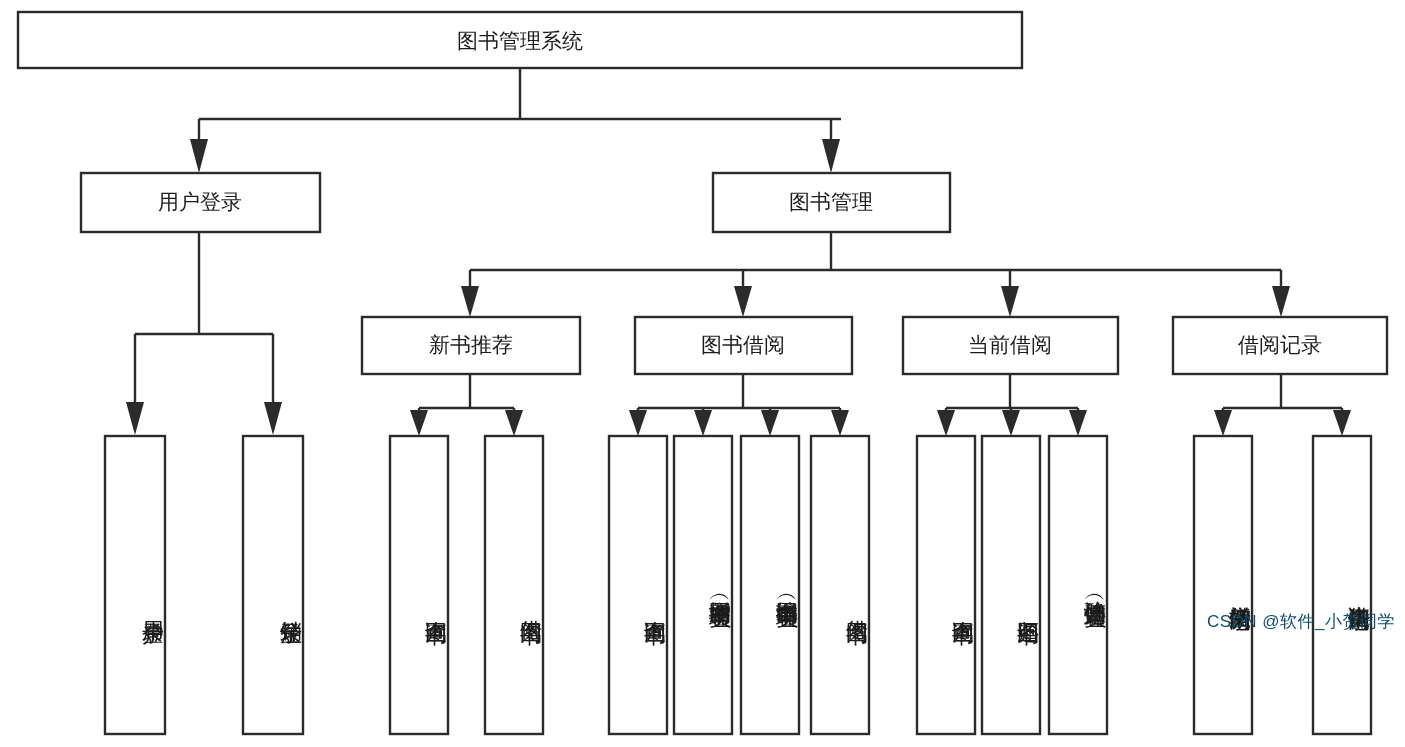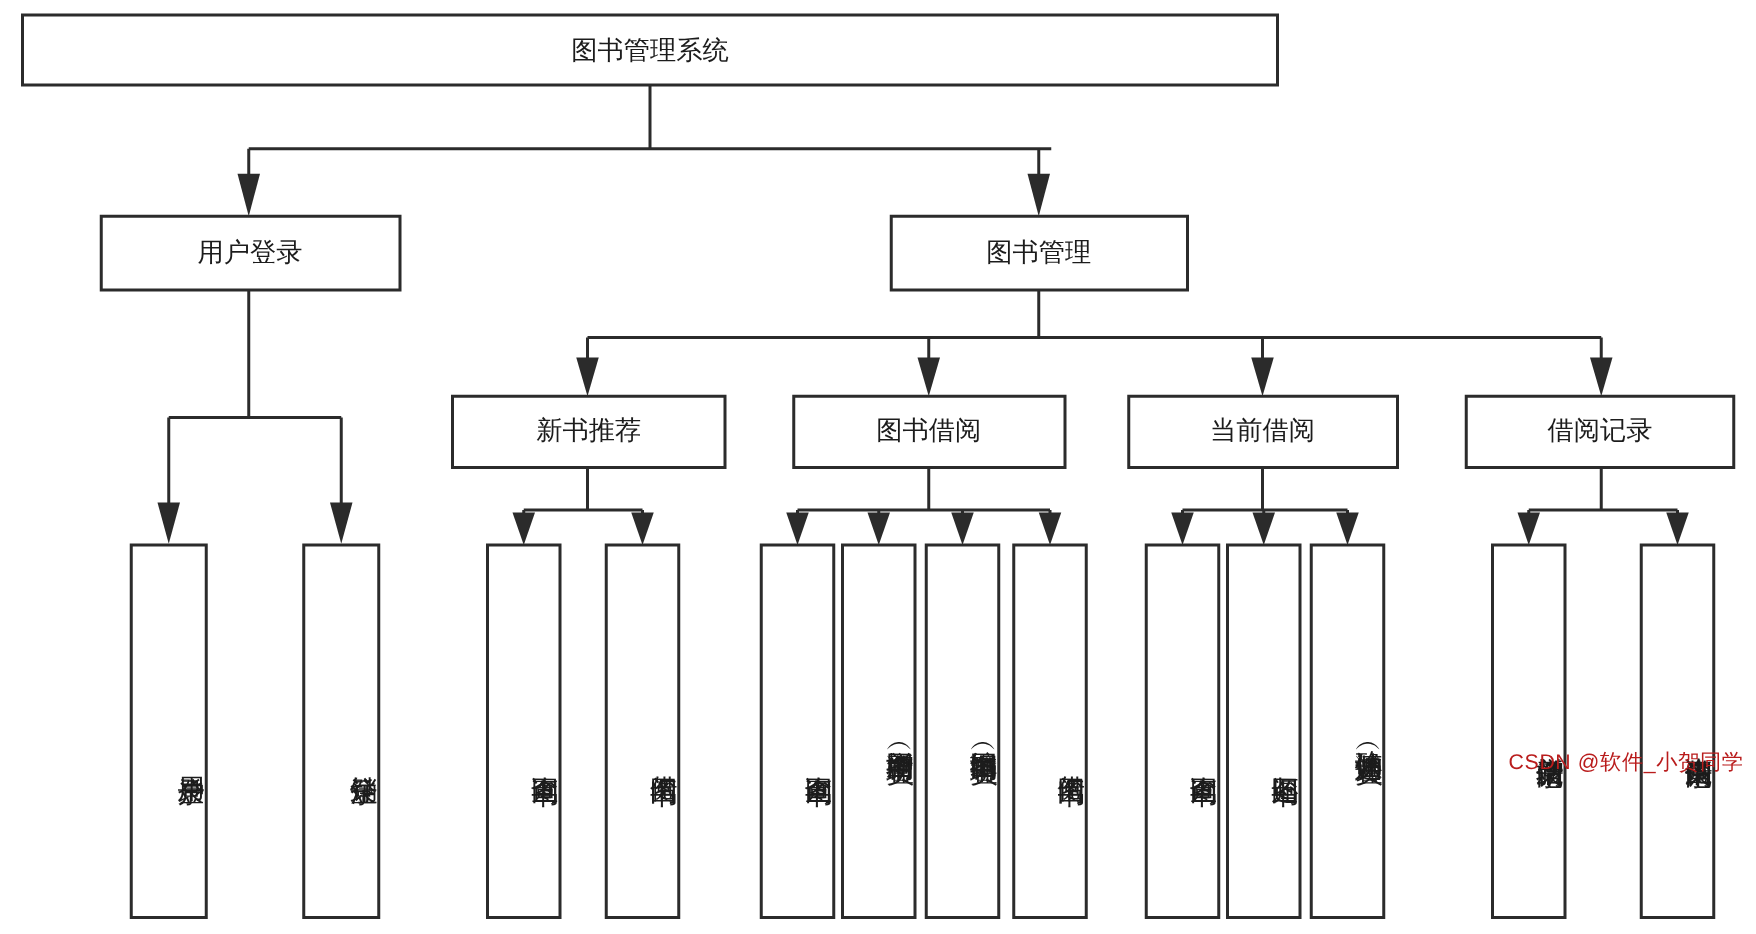--- a/index.html
+++ b/index.html
@@ -61,24 +61,24 @@
     display: flex;
     align-items: flex-start;
     justify-content: center;
     letter-spacing: 1px;
     text-align: center;
     pointer-events: none;
   }
   .watermark {
     position: absolute;
     right: 10px;
-    bottom: 16px;
+    bottom: 4px;
     font-family: "Liberation Sans", "DejaVu Sans", sans-serif;
     font-size: 17px;
-    color: #b91c1c;
+    color: #0c4a6e;
     letter-spacing: 0.5px;
     white-space: nowrap;
   }
 </style>
 </head>
 <body>
 
 <div id="diagram-root">
 
   <svg id="flow-svg" viewBox="0 0 1405 747">

